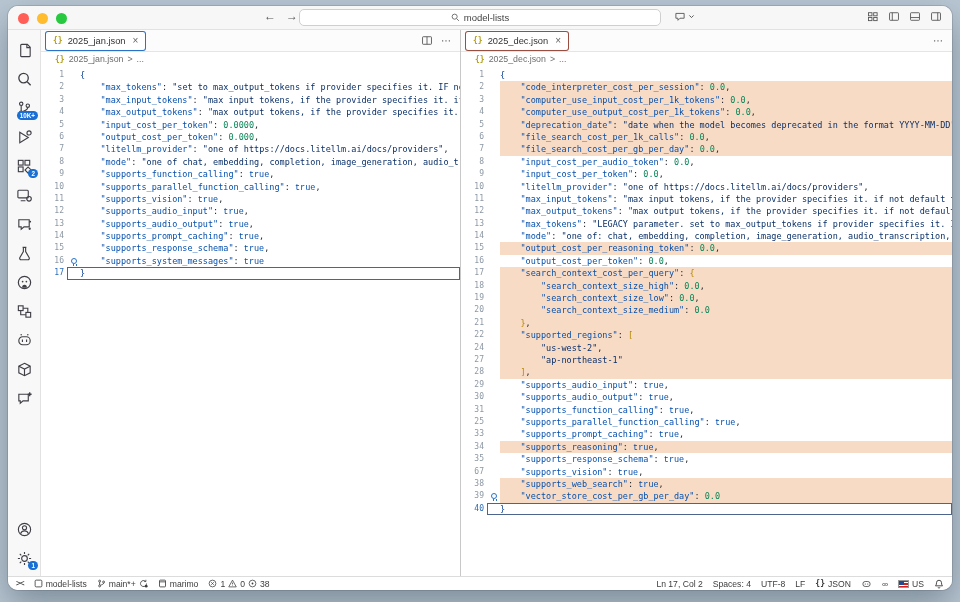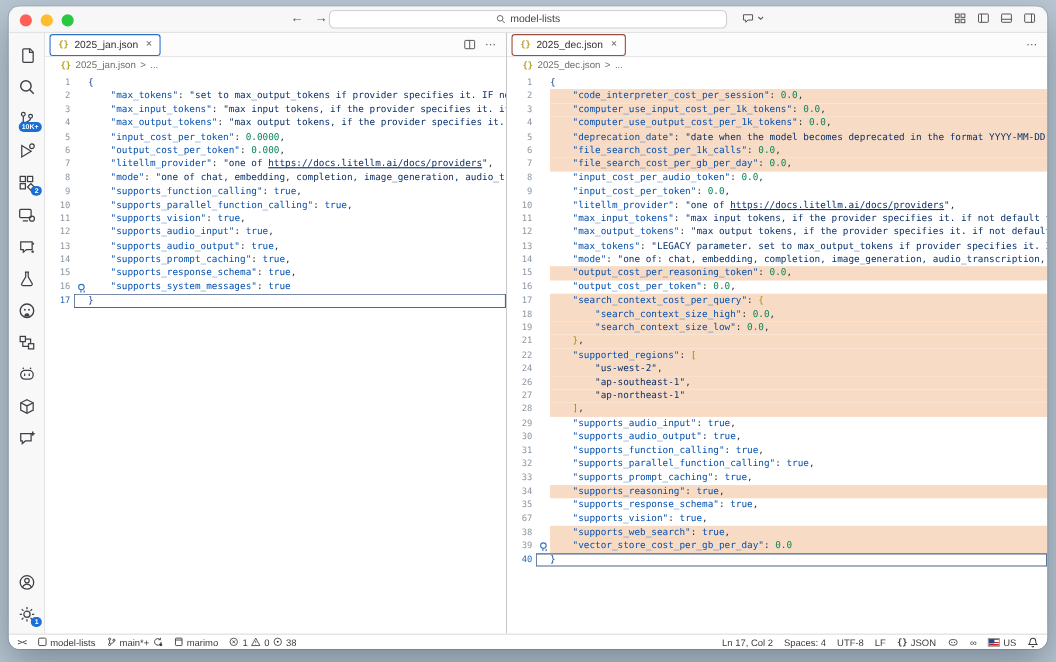--- a/index.html
+++ b/index.html
@@ -57,23 +57,23 @@
   .cline { display:flex; height:12.4px; line-height:12.4px; white-space:pre; }
   .gut { width:26px; flex:none; text-align:right; padding-right:3px; color:#8c98a4; font-size:8px; }
   .lbody { flex:1; display:flex; min-width:0; }
   .bulbcell { width:13px; flex:none; display:flex; align-items:center; justify-content:center; }
   .blb { width:6px; height:6px; border:1px solid #2a72c8; border-radius:50%; position:relative; }
   .blb::after { content:""; position:absolute; left:1px; bottom:-3px; width:2px; height:2px; border-left:1px solid #2a72c8; border-right:1px solid #2a72c8; }
   .code { flex:1; overflow:hidden; color:#24292f; }
   .cline.added .code { background:#f8dbc5; }
   .cline.cur .lbody { box-shadow:inset 0 0 0 1px #4d648c; }
   .cline.cur .gut { color:#2b6cb8; }
-  .tk-k{ color:#0550ae; } .tk-s{ color:#0a3069; } .tk-n{ color:#098658; } .tk-b{ color:#0550ae; }
+  .tk-k{ color:#0550ae; } .tk-s{ color:#0a3069; } .tk-n{ color:#098658; } .tk-b{ color:#0550ae;font-family:Liberation Mono, monospace; }
   .tk-p{ color:#24292f; } .tk-v{ color:#0b3e8d; } .tk-g{ color:#b08800; }
-  .tk-u{ color:#0a3069; text-decoration:underline; }
+  .tk-u{ color:#0a3069; }
 
   
   .statusbar { position:absolute; left:0; right:0; bottom:0; height:14px; background:#fff;
     border-top:1px solid #dcdcdc; display:flex; align-items:center; font-size:8.6px; color:#3c3c3c;
     padding:0 8px; gap:10px; }
   .sbitem { display:flex; align-items:center; gap:3px; white-space:nowrap; }
   .sbitem svg { width:9px; height:9px; }
   .sb-right { margin-left:auto; display:flex; align-items:center; gap:10px; }
   .remote-glyph { font-family:"DejaVu Sans Mono", monospace; font-size:8px; letter-spacing:-1px; }
   .flag { width:11px; height:8px; position:relative; background:repeating-linear-gradient(#c22 0 1.2px,#fff 1.2px 2.4px); border:0.5px solid #999; }
@@ -316,30 +316,30 @@
             <div class="cline"><span class="gut">10</span><span class="lbody"><span class="bulbcell"></span><span class="code"><span class="tk-p">    </span><span class="tk-k">"litellm_provider"</span><span class="tk-p">: </span><span class="tk-s">"one of </span><span class="tk-u">https://docs.litellm.ai/docs/providers</span><span class="tk-s">"</span><span class="tk-p">,</span></span></span></div>
             <div class="cline"><span class="gut">11</span><span class="lbody"><span class="bulbcell"></span><span class="code"><span class="tk-p">    </span><span class="tk-k">"max_input_tokens"</span><span class="tk-p">: </span><span class="tk-s">"max input tokens, if the provider specifies it. if not default to m</span></span></span></div>
             <div class="cline"><span class="gut">12</span><span class="lbody"><span class="bulbcell"></span><span class="code"><span class="tk-p">    </span><span class="tk-k">"max_output_tokens"</span><span class="tk-p">: </span><span class="tk-s">"max output tokens, if the provider specifies it. if not default to</span></span></span></div>
             <div class="cline"><span class="gut">13</span><span class="lbody"><span class="bulbcell"></span><span class="code"><span class="tk-p">    </span><span class="tk-k">"max_tokens"</span><span class="tk-p">: </span><span class="tk-s">"LEGACY parameter. set to max_output_tokens if provider specifies it. IF n</span></span></span></div>
             <div class="cline"><span class="gut">14</span><span class="lbody"><span class="bulbcell"></span><span class="code"><span class="tk-p">    </span><span class="tk-k">"mode"</span><span class="tk-p">: </span><span class="tk-s">"one of: chat, embedding, completion, image_generation, audio_transcription, aud</span></span></span></div>
             <div class="cline added"><span class="gut">15</span><span class="lbody"><span class="bulbcell"></span><span class="code"><span class="tk-p">    </span><span class="tk-k">"output_cost_per_reasoning_token"</span><span class="tk-p">: </span><span class="tk-n">0.0</span><span class="tk-p">,</span></span></span></div>
             <div class="cline"><span class="gut">16</span><span class="lbody"><span class="bulbcell"></span><span class="code"><span class="tk-p">    </span><span class="tk-k">"output_cost_per_token"</span><span class="tk-p">: </span><span class="tk-n">0.0</span><span class="tk-p">,</span></span></span></div>
             <div class="cline added"><span class="gut">17</span><span class="lbody"><span class="bulbcell"></span><span class="code"><span class="tk-p">    </span><span class="tk-k">"search_context_cost_per_query"</span><span class="tk-p">: </span><span class="tk-g">{</span></span></span></div>
             <div class="cline added"><span class="gut">18</span><span class="lbody"><span class="bulbcell"></span><span class="code"><span class="tk-p">        </span><span class="tk-k">"search_context_size_high"</span><span class="tk-p">: </span><span class="tk-n">0.0</span><span class="tk-p">,</span></span></span></div>
             <div class="cline added"><span class="gut">19</span><span class="lbody"><span class="bulbcell"></span><span class="code"><span class="tk-p">        </span><span class="tk-k">"search_context_size_low"</span><span class="tk-p">: </span><span class="tk-n">0.0</span><span class="tk-p">,</span></span></span></div>
+            <div class="cline added"><span class="gut">20</span><span class="lbody"><span class="bulbcell"></span><span class="code"><span class="tk-p">        </span><span class="tk-k">"search_context_size_medium"</span><span class="tk-p">: </span><span class="tk-n">0.0</span></span></span></div>
             <div class="cline added"><span class="gut">21</span><span class="lbody"><span class="bulbcell"></span><span class="code"><span class="tk-p">    </span><span class="tk-g">}</span><span class="tk-p">,</span></span></span></div>
             <div class="cline added"><span class="gut">22</span><span class="lbody"><span class="bulbcell"></span><span class="code"><span class="tk-p">    </span><span class="tk-k">"supported_regions"</span><span class="tk-p">: </span><span class="tk-g">[</span></span></span></div>
             <div class="cline added"><span class="gut">24</span><span class="lbody"><span class="bulbcell"></span><span class="code"><span class="tk-p">        </span><span class="tk-s">"us-west-2"</span><span class="tk-p">,</span></span></span></div>
-            <div class="cline added"><span class="gut">26</span><span class="lbody"><span class="bulbcell"></span><span class="code"><span class="tk-p">        </span><span class="tk-s">"ap-southeast-1"</span><span class="tk-p">,</span></span></span></div>
             <div class="cline added"><span class="gut">27</span><span class="lbody"><span class="bulbcell"></span><span class="code"><span class="tk-p">        </span><span class="tk-s">"ap-northeast-1"</span></span></span></div>
             <div class="cline added"><span class="gut">28</span><span class="lbody"><span class="bulbcell"></span><span class="code"><span class="tk-p">    </span><span class="tk-g">]</span><span class="tk-p">,</span></span></span></div>
             <div class="cline"><span class="gut">29</span><span class="lbody"><span class="bulbcell"></span><span class="code"><span class="tk-p">    </span><span class="tk-k">"supports_audio_input"</span><span class="tk-p">: </span><span class="tk-b">true</span><span class="tk-p">,</span></span></span></div>
             <div class="cline"><span class="gut">30</span><span class="lbody"><span class="bulbcell"></span><span class="code"><span class="tk-p">    </span><span class="tk-k">"supports_audio_output"</span><span class="tk-p">: </span><span class="tk-b">true</span><span class="tk-p">,</span></span></span></div>
             <div class="cline"><span class="gut">31</span><span class="lbody"><span class="bulbcell"></span><span class="code"><span class="tk-p">    </span><span class="tk-k">"supports_function_calling"</span><span class="tk-p">: </span><span class="tk-b">true</span><span class="tk-p">,</span></span></span></div>
-            <div class="cline"><span class="gut">32</span><span class="lbody"><span class="bulbcell"></span><span class="code"><span class="tk-p">    </span><span class="tk-k">"supports_parallel_function_calling"</span><span class="tk-p">: </span><span class="tk-b">true</span><span class="tk-p">,</span></span></span></div>
+            <div class="cline"><span class="gut">25</span><span class="lbody"><span class="bulbcell"></span><span class="code"><span class="tk-p">    </span><span class="tk-k">"supports_parallel_function_calling"</span><span class="tk-p">: </span><span class="tk-b">true</span><span class="tk-p">,</span></span></span></div>
             <div class="cline"><span class="gut">33</span><span class="lbody"><span class="bulbcell"></span><span class="code"><span class="tk-p">    </span><span class="tk-k">"supports_prompt_caching"</span><span class="tk-p">: </span><span class="tk-b">true</span><span class="tk-p">,</span></span></span></div>
             <div class="cline added"><span class="gut">34</span><span class="lbody"><span class="bulbcell"></span><span class="code"><span class="tk-p">    </span><span class="tk-k">"supports_reasoning"</span><span class="tk-p">: </span><span class="tk-b">true</span><span class="tk-p">,</span></span></span></div>
             <div class="cline"><span class="gut">35</span><span class="lbody"><span class="bulbcell"></span><span class="code"><span class="tk-p">    </span><span class="tk-k">"supports_response_schema"</span><span class="tk-p">: </span><span class="tk-b">true</span><span class="tk-p">,</span></span></span></div>
             <div class="cline"><span class="gut">67</span><span class="lbody"><span class="bulbcell"></span><span class="code"><span class="tk-p">    </span><span class="tk-k">"supports_vision"</span><span class="tk-p">: </span><span class="tk-b">true</span><span class="tk-p">,</span></span></span></div>
             <div class="cline added"><span class="gut">38</span><span class="lbody"><span class="bulbcell"></span><span class="code"><span class="tk-p">    </span><span class="tk-k">"supports_web_search"</span><span class="tk-p">: </span><span class="tk-b">true</span><span class="tk-p">,</span></span></span></div>
             <div class="cline added"><span class="gut">39</span><span class="lbody"><span class="bulbcell"><span class="blb"></span></span><span class="code"><span class="tk-p">    </span><span class="tk-k">"vector_store_cost_per_gb_per_day"</span><span class="tk-p">: </span><span class="tk-n">0.0</span></span></span></div>
             <div class="cline cur"><span class="gut">40</span><span class="lbody"><span class="bulbcell"></span><span class="code"><span class="tk-v">}</span></span></span></div>
           </div>
       </div>
     </div>

